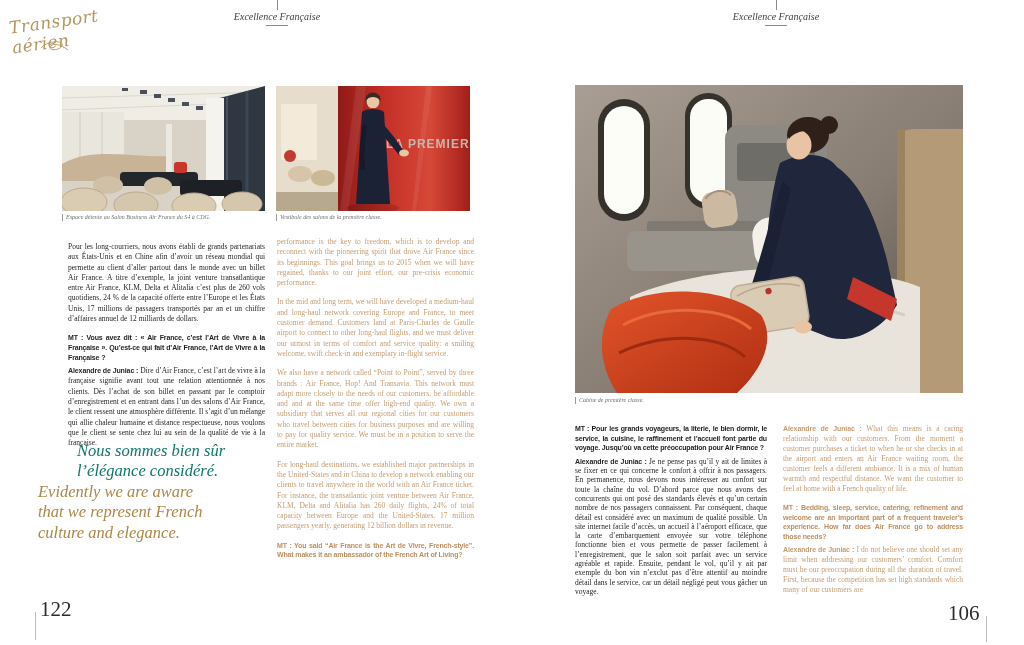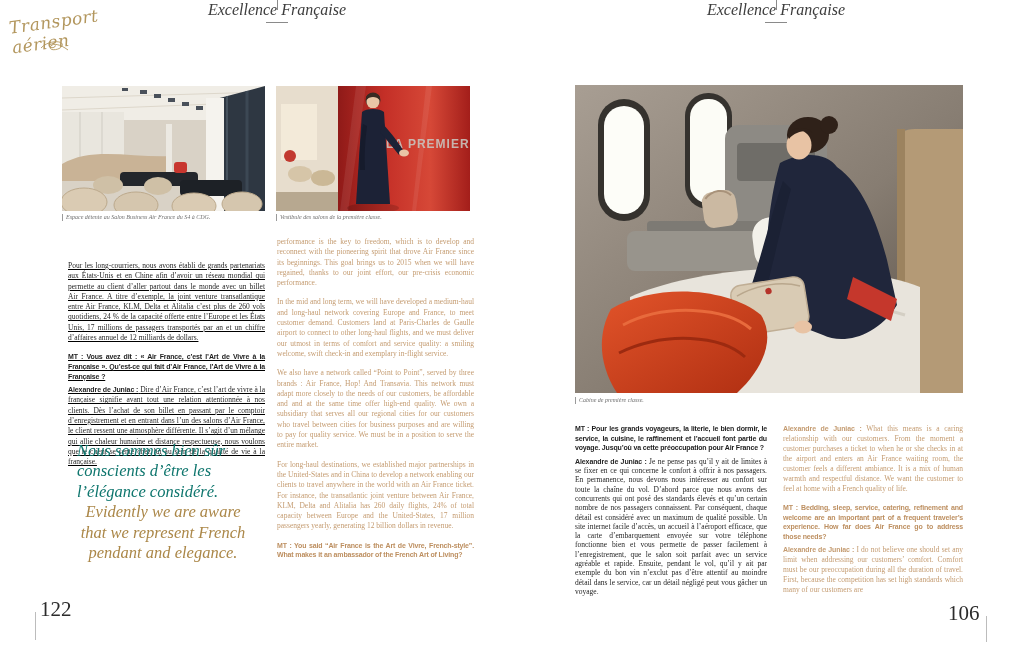--- a/index.html
+++ b/index.html
@@ -6,21 +6,21 @@
   #spread{position:relative;width:1024px;height:645px;background:#ffffff;overflow:hidden;
           font-family:"Liberation Serif",serif;}
 
   
   .kicker{position:absolute;left:10px;top:8px;width:140px;transform:rotate(-8deg);
           font-style:italic;font-size:17px;color:#b3975e;letter-spacing:.5px;
           font-family:"DejaVu Serif",serif;}
   .flourish{position:absolute;left:38px;top:38px;}
   .running-head{position:absolute;top:0;width:160px;text-align:center;}
   .running-head .rh-line{position:absolute;left:50%;top:0;width:1px;height:10px;background:#8a8a8a;}
-  .running-head .rh-text{margin-top:1px;font-style:italic;font-size:16px;color:#3d3d3d;}
+  .running-head .rh-text{margin-top:11px;font-style:italic;font-size:10px;color:#3d3d3d;}
   .running-head .rh-rule{width:22px;height:1px;background:#8a8a8a;margin:3px auto 0 auto;}
   .folio{position:absolute;font-size:21px;color:#2b2b2b;font-family:"Liberation Serif",serif;}
   .folio-line{position:absolute;width:1px;background:#bcbcbc;}
 
   
   .photo{position:absolute;overflow:hidden;background:#ddd;}
   .caption{position:absolute;font-size:6px;font-style:italic;color:#6f6f6f;
            border-left:1px solid #9a9a9a;padding-left:3px;line-height:7px;}
 
   
@@ -30,21 +30,21 @@
   .bold-q{font-family:"Liberation Sans",sans-serif;font-weight:bold;font-size:7px;
           line-height:9.6px;letter-spacing:-0.15px;text-align:justify;color:#1d1d1d;margin:0 0 4px 0;}
   .bold-q.en-q{color:#bd8f60;}
   .speaker{font-family:"Liberation Sans",sans-serif;font-weight:bold;font-size:7px;letter-spacing:-0.1px;}
   .rp-col1 .body{line-height:9.3px;}
   .rp-col2 .body{line-height:10px;}
 
   .pullquote{position:absolute;left:38px;top:441px;width:250px;font-style:italic;
              font-size:16.5px;line-height:20.4px;}
   .pq-fr{color:#0f766e;margin-left:39px;}
-  .pq-en{color:#ab8748;text-align:center;}
+  .pq-en{color:#ab8748;}
 </style>
 </head>
 <body>
 
 <div id="spread">
 
   <div class="kicker">Transport aérien</div>
   <svg class="flourish" width="34" height="16" viewBox="0 0 34 16">
     <path d="M3,10 C10,2 27,2 24,8 C21,13 9,13 13,8 C15,5 22,6 30,12" fill="none" stroke="#b3975e" stroke-width="0.9"></path>
   </svg>
@@ -184,37 +184,36 @@
       </g>
       <ellipse cx="166" cy="232" rx="9" ry="6.5" fill="#e8c3a4"></ellipse>
       <ellipse cx="228" cy="242" rx="9" ry="6.5" fill="#e8c3a4"></ellipse>
       <path d="M36,224 C80,198 152,202 186,230 C200,252 190,282 162,308 L42,308 C24,280 22,250 36,224 Z" fill="url(#blanket)"></path>
       <path d="M48,240 C90,218 150,222 176,244" fill="none" stroke="#e86a3c" stroke-width="3"></path>
       <path d="M44,268 C90,246 146,250 170,272" fill="none" stroke="#9c2a10" stroke-width="3"></path>
     </svg>
   </div>
   <div class="caption" style="left:575px;top:397px;width:190px;">Cabine de première classe.</div>
 
-  <div class="col" style="left:68px;top:261px;width:197px;text-decoration:underline;">
+  <div class="col" style="left:68px;top:242px;width:197px;">
     <p class="body">Pour les long-courriers, nous avons établi de grands partenariats aux États-Unis et en Chine afin d’avoir un réseau mondial qui permette au client d’aller partout dans le monde avec un billet Air France. A titre d’exemple, la joint venture transatlantique entre Air France, KLM, Delta et Alitalia c’est plus de 260 vols quotidiens, 24 % de la capacité offerte entre l’Europe et les États Unis, 17 millions de passagers transportés par an et un chiffre d’affaires annuel de 12 milliards de dollars.</p>
     <p class="bold-q">MT : Vous avez dit : « Air France, c’est l’Art de Vivre à la Française ». Qu’est-ce qui fait d’Air France, l’Art de Vivre à la Française ?</p>
     <p class="body"><strong class="speaker">Alexandre de Juniac :</strong>
        <span>Dire d’Air France, c’est l’art de vivre à la française signifie avant tout une relation attentionnée à nos clients. Dès l’achat de son billet en passant par le comptoir d’enregistrement et en entrant dans l’un des salons d’Air France, le client ressent une atmosphère différente. Il s’agit d’un mélange qui allie chaleur humaine et distance respectueuse, nous voulons que le client se sente chez lui au sein de la qualité de vie à la française.</span></p>
   </div>
 
   <div class="pullquote">
     <div class="pq-fr">
       <div>Nous sommes bien sûr</div>
-      <div>conscients d’être les</div>
       <div>l’élégance considéré.</div>
     </div>
     <div class="pq-en">
       <div>Evidently we are aware</div>
       <div>that we represent French</div>
-      <div>pendant and elegance.</div>
+      <div>culture and elegance.</div>
     </div>
   </div>
 
   <div class="col" style="left:277px;top:237px;width:197px;">
     <p class="body en">performance is the key to freedom, which is to develop and reconnect with the pioneering spirit that drove Air France since its beginnings. This goal brings us to 2015 when we will have regained, thanks to our joint effort, our pre-crisis economic performance.</p>
     <p class="body en">In the mid and long term, we will have developed a medium-haul and long-haul network covering Europe and France, to meet customer demand. Customers land at Paris-Charles de Gaulle airport to connect to other long-haul flights, and we must deliver our utmost in terms of comfort and service quality: a smiling welcome, swift check-in and exemplary in-flight service.</p>
     <p class="body en">We also have a network called “Point to Point”, served by three brands : Air France, Hop! And Transavia. This network must adapt more closely to the needs of our customers, be affordable and and at the same time offer high-end quality. We own a subsidiary that serves all our regional cities for our customers who travel between cities for business purposes and are willing to pay for quality service. We must be in a position to serve the entire market.</p>
     <p class="body en">For long-haul destinations, we established major partnerships in the United-States and in China to develop a network enabling our clients to travel anywhere in the world with an Air France ticket. For instance, the transatlantic joint venture between Air France, KLM, Delta and Alitalia has 260 daily flights, 24% of total capacity between Europe and the United-States, 17 million passengers yearly, generating 12 billion dollars in revenue.</p>
     <p class="bold-q en-q">MT : You said “Air France is the Art de Vivre, French-style”. What makes it an ambassador of the French Art of Living?</p>
   </div>

